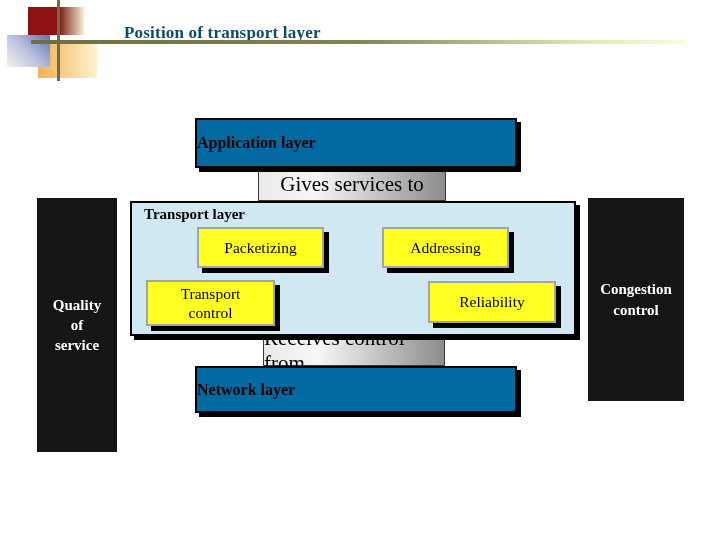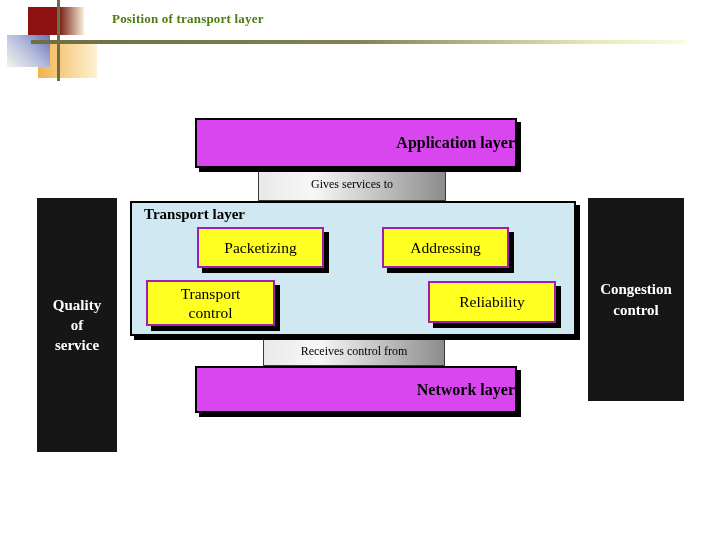--- a/index.html
+++ b/index.html
@@ -17,57 +17,57 @@
   .sq-redfade{left:60px;top:7px;width:24px;height:28px;
     background:linear-gradient(to right,var(--accent-red-fade-from),var(--accent-red-fade-to));}
   .sq-orange{left:38px;top:43px;width:59px;height:35px;
     background:linear-gradient(to right,var(--accent-orange),var(--accent-orange-fade));}
   .sq-blue{left:7px;top:35px;width:43px;height:32px;
     background:linear-gradient(225deg,var(--accent-blue) 0%,#b7bede 50%,#f4f4ec 100%);}
   .v-line{position:absolute;left:57px;top:0;width:3px;height:81px;background:var(--olive-line);}
   .h-rule{position:absolute;left:31px;top:40px;width:654px;height:4px;
     background:linear-gradient(to right,var(--olive-line) 0%,#828256 50%,#e6e6b4 85%,#fbfbdf 100%);}
   .page-title{
-    position:absolute;left:112px;top:11px;margin:0;
-    font-size:13px;font-weight:bold;color:#4d7c0f;letter-spacing:0.2px;
+    position:absolute;left:112px;top:11px;margin:12px;
+    font-size:17px;font-weight:bold;color:#0c4a6e;letter-spacing:0.2px;
   }
 
   
   .layer-box{
-    position:absolute;background:#d946ef;border:2px solid #000;
+    position:absolute;background:#0369a1;border:2px solid #000;
     box-shadow:4px 4px 0 #000;
-    display:flex;align-items:center;justify-content:flex-end;
+    display:flex;align-items:center;justify-content:flex-start;
     font-weight:bold;font-size:16px;z-index:2;
   }
   .app-box{left:195px;top:118px;width:322px;height:50px;}
   .net-box{left:195px;top:366px;width:322px;height:47px;}
 
   .connector{
     position:absolute;z-index:1;
     background:linear-gradient(to right,#e9e9e9 0%,#f7f7f7 30%,#8c8c8c 100%);
     border:1px solid #3a3a3a;
     display:flex;align-items:center;justify-content:center;
-    font-size:12px;
+    font-size:21px;
   }
   .gives{left:258px;top:168px;width:188px;height:33px;}
   .receives{left:263px;top:336px;width:182px;height:30px;}
 
   .transport{
     position:absolute;left:130px;top:201px;width:446px;height:135px;
     background:var(--transport-bg);border:2px solid #000;
     box-shadow:4px 4px 0 #000;z-index:2;
   }
   .transport-label{
     position:absolute;left:12px;top:3px;
     font-weight:bold;font-size:15px;
   }
 
   .fn{
     position:absolute;background:var(--yellow-box);
-    border:2px solid #a21caf;box-shadow:5px 5px 0 #000;
+    border:2px solid #a3a3a3;box-shadow:5px 5px 0 #000;
     display:flex;align-items:center;justify-content:center;
     text-align:center;font-size:15.5px;line-height:1.25;
     white-space:pre-line;z-index:3;
   }
   .fn-packetizing{left:197px;top:227px;width:127px;height:41px;}
   .fn-addressing{left:382px;top:227px;width:127px;height:41px;}
   .fn-connection{left:146px;top:280px;width:129px;height:46px;}
   .fn-reliability{left:428px;top:281px;width:128px;height:42px;}
 
   .black-col{

